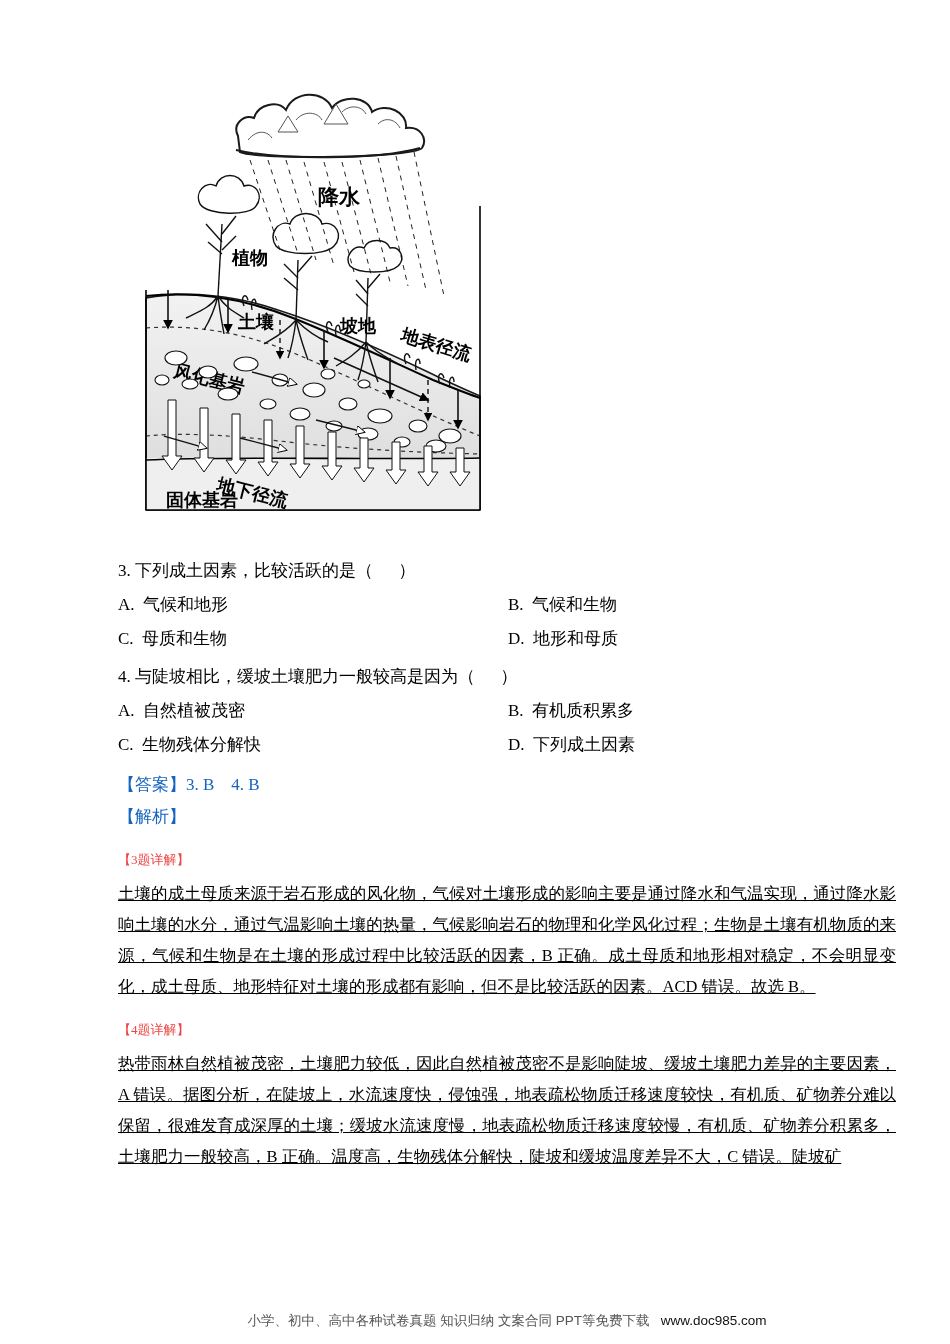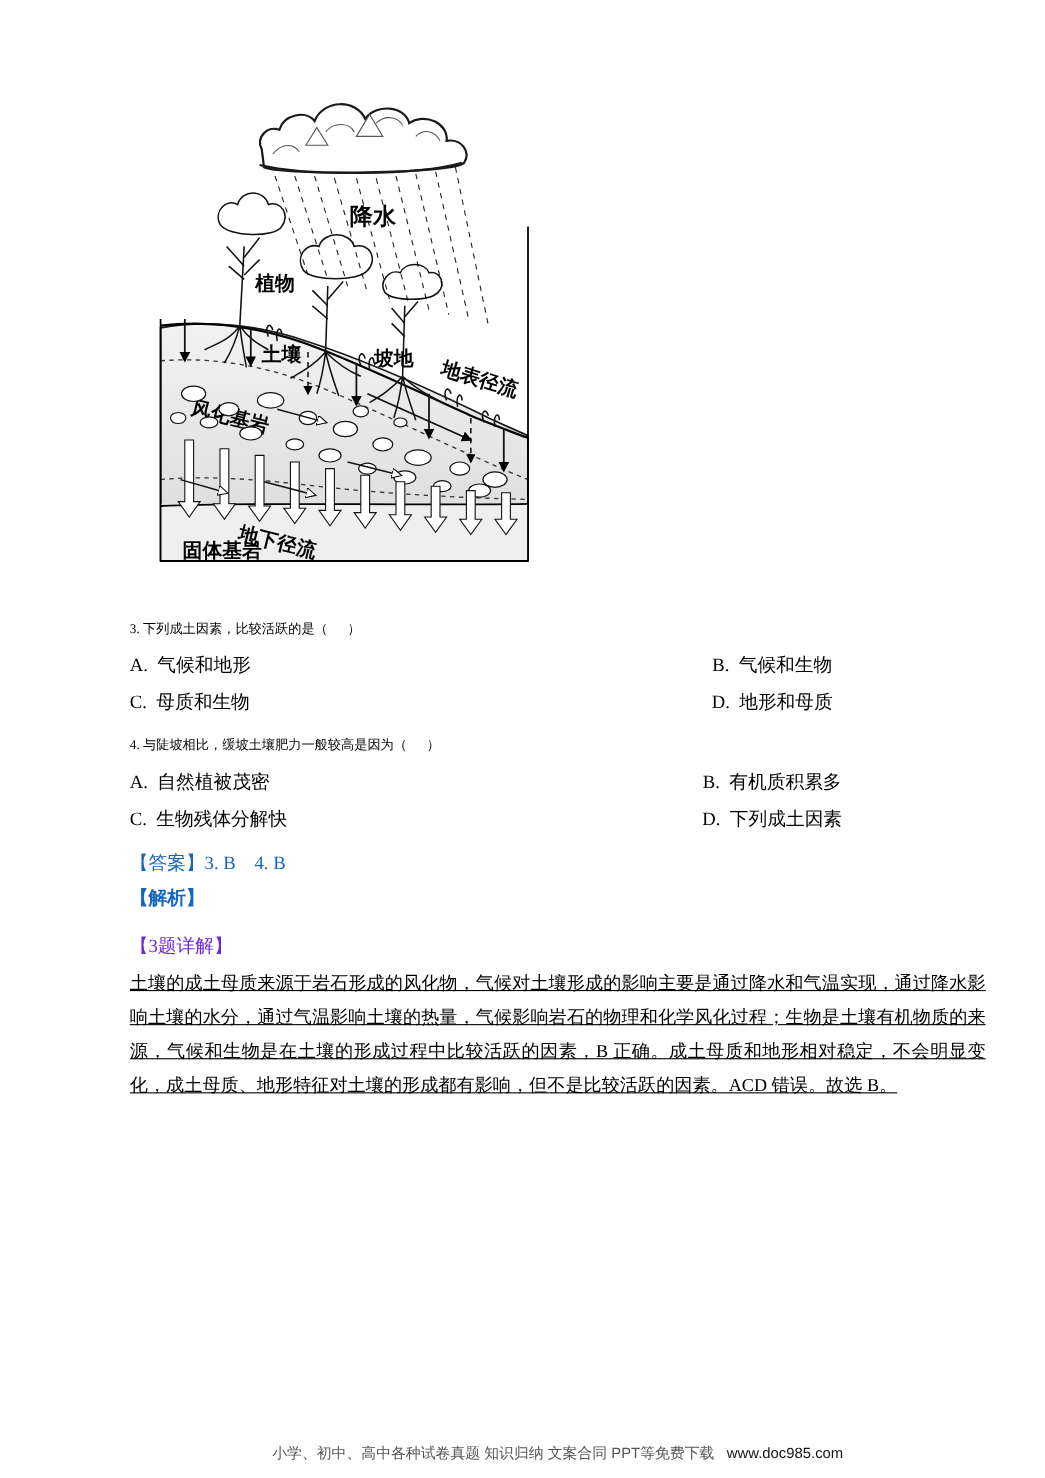--- a/index.html
+++ b/index.html
@@ -28,53 +28,52 @@
     position: relative;
     width: 370px;
     height: 520px;
     margin-left: 10px;
     padding-top: 28px;
   }
   .figure-svg { display:block; }
 
   
   .q-line {
-    font-size: 12px;
+    font-size: 17px;
     line-height: 30px;
     margin-top: 8px;
     white-space: pre;
   }
   .opt-row {
     display: flex;
     font-size: 17px;
     line-height: 30px;
     margin-top: 4px;
   }
   .opt-a { width: 390px; }
-  .opt-b { flex: 1; text-align: center; }
+  .opt-b { flex: 1; }
 
   .answer-line {
     font-size: 17px;
     line-height: 30px;
     color: #1565c0;
     margin-top: 10px;
     white-space: pre;
   }
   .analysis-line {
     font-size: 17px;
     line-height: 30px;
     color: #1565c0;
     margin-top: 2px;
-    font-weight: bold;
   }
   .sub-head {
-    font-size: 17px;
+    font-size: 13px;
     line-height: 32px;
     margin-top: 12px;
-    color: #6d28d9;
+    color: #ef4444;
   }
   .para {
     font-size: 16.5px;
     line-height: 31px;
     text-align: justify;
     text-justify: inter-ideograph;
     margin-top: 2px;
     color: #000;
     text-decoration: underline;
   }
@@ -296,19 +295,23 @@
   </div>
 
   <div class="answer-line"><span>【答案】</span><span>3. B    4. B</span></div>
   <div class="analysis-line">【解析】</div>
 
   <div>
     <div class="sub-head">【3题详解】</div>
     <div class="para">土壤的成土母质来源于岩石形成的风化物，气候对土壤形成的影响主要是通过降水和气温实现，通过降水影响土壤的水分，通过气温影响土壤的热量，气候影响岩石的物理和化学风化过程；生物是土壤有机物质的来源，气候和生物是在土壤的形成过程中比较活跃的因素，B 正确。成土母质和地形相对稳定，不会明显变化，成土母质、地形特征对土壤的形成都有影响，但不是比较活跃的因素。ACD 错误。故选 B。</div>
   </div>
 
+  <div>
+    <div class="sub-head">【4题详解】</div>
+    <div class="para">热带雨林自然植被茂密，土壤肥力较低，因此自然植被茂密不是影响陡坡、缓坡土壤肥力差异的主要因素，A 错误。据图分析，在陡坡上，水流速度快，侵蚀强，地表疏松物质迁移速度较快，有机质、矿物养分难以保留，很难发育成深厚的土壤；缓坡水流速度慢，地表疏松物质迁移速度较慢，有机质、矿物养分积累多，土壤肥力一般较高，B 正确。温度高，生物残体分解快，陡坡和缓坡温度差异不大，C 错误。陡坡矿</div>
+  </div>
 
   <div class="footer">
     <span>小学、初中、高中各种试卷真题 知识归纳 文案合同 PPT等免费下载</span>
     <span class="brand">&nbsp;&nbsp;<span>www.doc985.com</span></span>
   </div>
 
 </div>
 
 </body></html>

